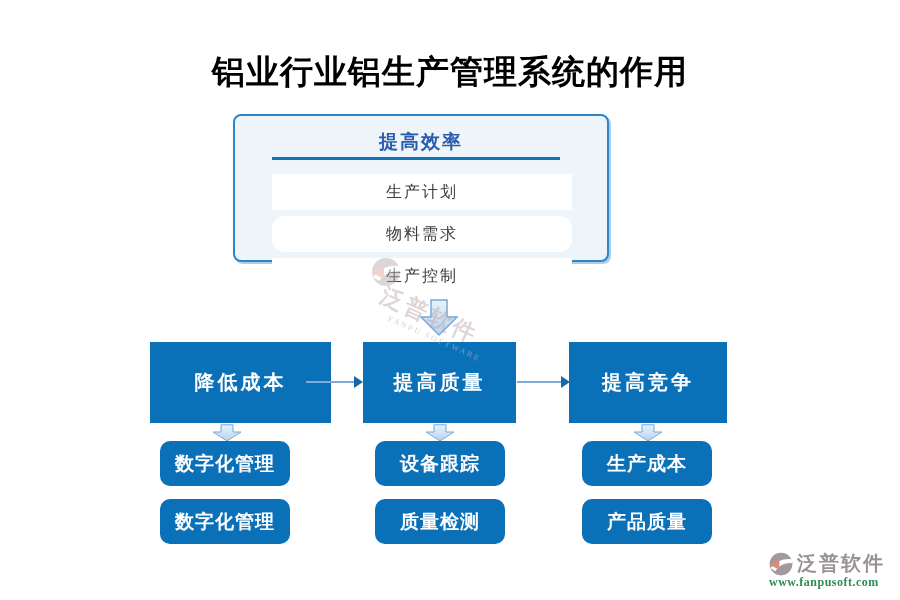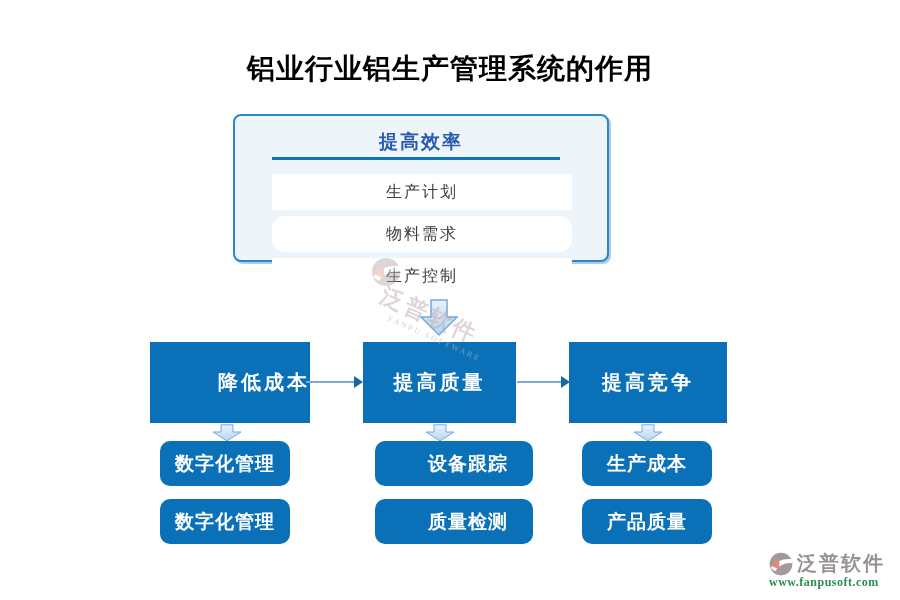--- a/index.html
+++ b/index.html
@@ -3,21 +3,21 @@
 <meta charset="utf-8">
 <style>
   html,body{margin:0;padding:0;background:#ffffff;}
   .canvas{
     position:relative;width:900px;height:600px;background:#ffffff;overflow:hidden;
     font-family:"Liberation Serif", serif;
   }
   
   .title{
     position:absolute;left:0;top:50px;width:900px;text-align:center;
-    font-size:28px;font-weight:600;color:#000000;letter-spacing:1px;
+    font-size:33px;font-weight:600;color:#000000;letter-spacing:1px;
   }
   
   .panel{
     position:absolute;left:233px;top:114px;width:376px;height:148px;
     background:#edf5fb;border:2px solid #2e86c6;border-radius:8px;
     box-sizing:border-box;box-shadow:2px 2px 0 rgba(30,111,174,0.35);
     z-index:1;
   }
   .panel-header{
     position:absolute;left:0;top:13px;width:100%;text-align:center;
@@ -58,27 +58,27 @@
     border-top:6px solid transparent;border-bottom:6px solid transparent;
     border-left:9px solid #1668ab;
   }
   .ha-0{left:354px;} .ha-1{left:561px;}
   
   .main-box{
     position:absolute;top:342px;height:81px;background:#0a71b9;color:#ffffff;
     display:flex;align-items:center;justify-content:center;
     font-size:20px;font-weight:700;letter-spacing:3px;
   }
-  .mb-0{left:150px;width:160px;justify-content:flex-end;} .mb-1{left:363px;width:153px;} .mb-2{left:569px;width:158px;}
+  .mb-0{left:150px;width:181px;} .mb-1{left:363px;width:153px;} .mb-2{left:569px;width:158px;}
   .sub-box{
     position:absolute;width:130px;height:45px;border-radius:10px;background:#0a71b9;
     color:#ffffff;display:flex;align-items:center;justify-content:center;
     font-size:19px;font-weight:700;letter-spacing:1px;
   }
-  .col-0{left:160px;} .col-1{left:375px;padding-left:28px;} .col-2{left:582px;}
+  .col-0{left:160px;} .col-1{left:375px;} .col-2{left:582px;}
   .suba{top:441px;border-radius:10px;} .subb{top:499px;}
   
   .footer-brand{position:absolute;left:765px;top:548px;width:130px;height:45px;opacity:0.9;}
   .fb-icon{position:absolute;left:3px;top:3px;width:26px;height:26px;}
   .fb-name{
     position:absolute;left:32px;top:2px;font-size:20px;font-weight:700;
     color:#8f868b;letter-spacing:2px;white-space:nowrap;
   }
   .fb-url{
     position:absolute;left:4px;top:27px;font-size:12px;font-weight:700;

